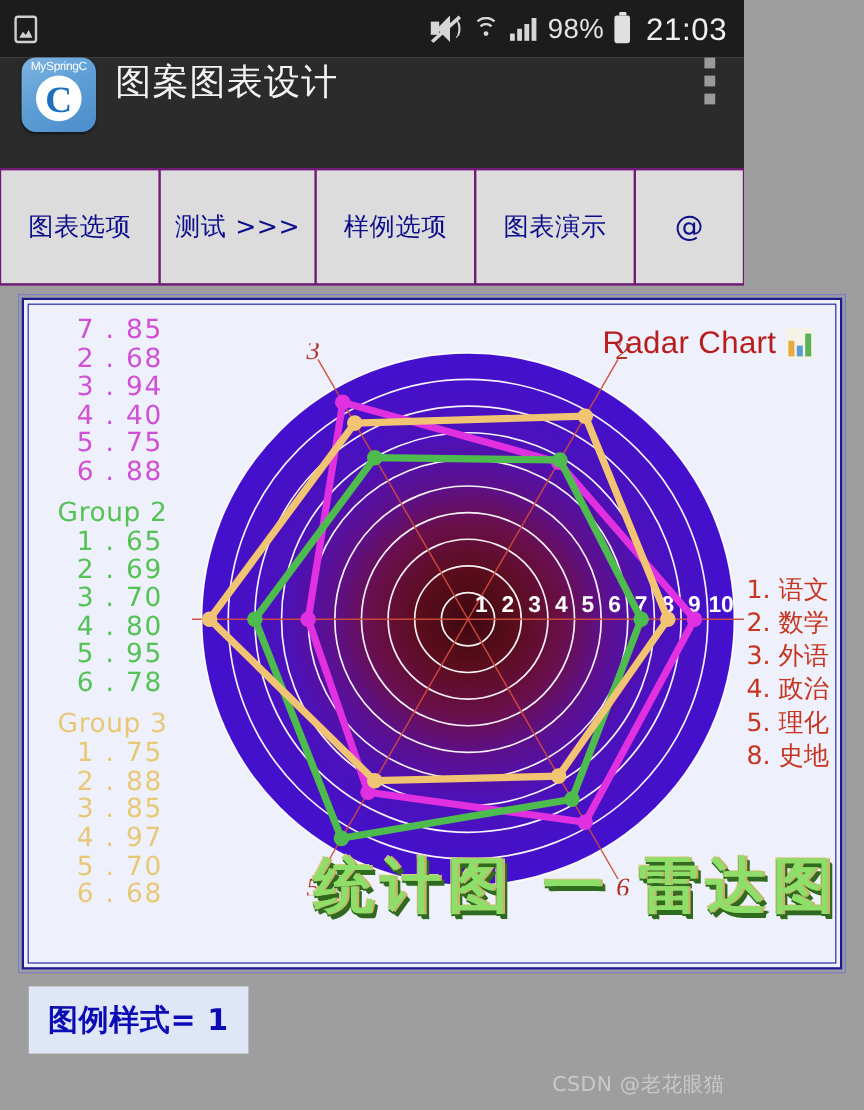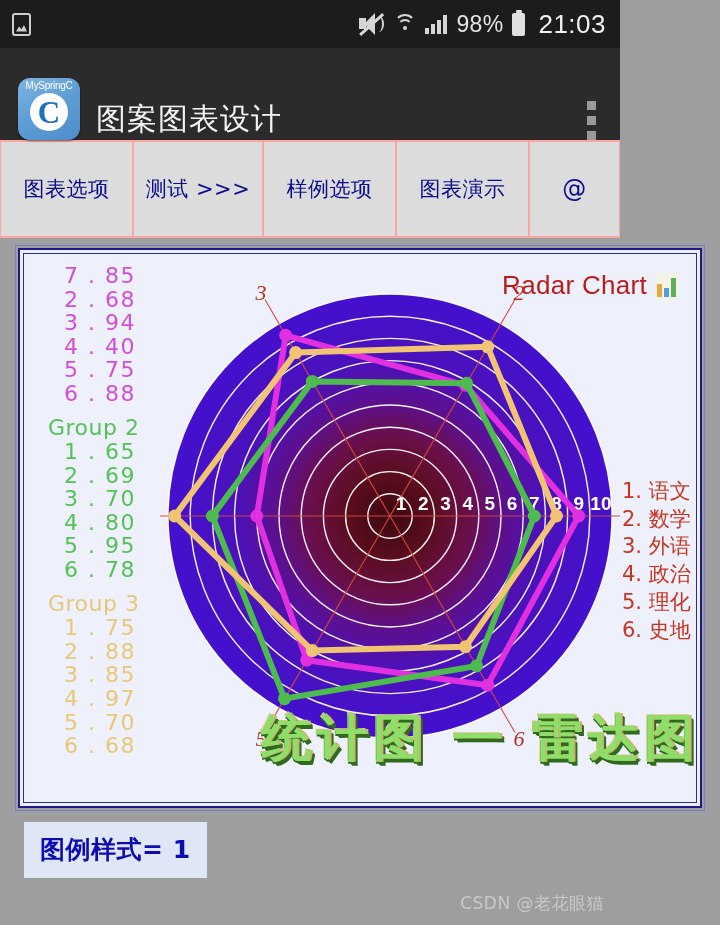--- a/index.html
+++ b/index.html
@@ -66,22 +66,22 @@
     width:13px;height:23px;background:#e0e0e0;border-radius:2px;position:relative;
   }
   .ic-batt:before{
     content:"";position:absolute;top:-3px;left:3.5px;width:6px;height:3px;
     background:#e0e0e0;border-radius:1px;
   }
   .sb-clock{font-size:26px;color:#f0f0f0;margin-left:4px;letter-spacing:.5px;}
 
   
   .appbar{
-    height:92px;background:#2b2b2b;display:flex;align-items:flex-end;
-    padding:13px 18px 0 18px;box-sizing:border-box;
+    height:92px;background:#2b2b2b;display:flex;align-items:flex-start;
+    padding:0 18px 0 18px;box-sizing:border-box;
   }
   .applogo{
     width:62px;height:62px;border-radius:12px;
     background:linear-gradient(150deg,#7fb4e0 0%,#5f9fd6 45%,#4b8ccb 100%);
     position:relative;flex:none;box-shadow:0 1px 2px rgba(0,0,0,.5);
     overflow:hidden;
   }
   .applogo .tag{
     position:absolute;top:2px;left:0;right:0;text-align:center;
     font-size:10px;color:#ffffff;letter-spacing:-.3px;
@@ -98,21 +98,21 @@
   }
   .apptitle{
     color:#f2f2f2;font-size:30px;margin-left:16px;letter-spacing:1px;
     font-family:"DejaVu Sans","Liberation Sans",sans-serif;
   }
   .appmenu{margin-left:auto;display:flex;flex-direction:column;gap:6px;padding-right:6px;}
   .appmenu i{display:block;width:9px;height:9px;background:#9a9a9a;}
 
   
   .btnbar{
-    height:98px;background:#fca5a5;display:flex;align-items:stretch;
+    height:98px;background:#701a75;display:flex;align-items:stretch;
   }
   .btnbar .tbtn{
     background:#dcdcdc;margin:2px 1px;display:flex;align-items:center;
     justify-content:center;color:#0d0d8c;font-size:21px;
     font-family:"DejaVu Sans","Liberation Sans",sans-serif;
     letter-spacing:.5px;cursor:pointer;
   }
   .btnbar .b1{flex:0 0 131px;}
   .btnbar .b2{flex:0 0 128px;}
   .btnbar .b3{flex:0 0 131px;}
@@ -351,21 +351,21 @@
             <circle cx="305.48" cy="360.7351949552989" r="6.5" fill="#f0c472"></circle>
           </svg>
       </div>
 
       <div class="legend-right">
         <div>1. 语文</div>
         <div>2. 数学</div>
         <div>3. 外语</div>
         <div>4. 政治</div>
         <div>5. 理化</div>
-        <div>6. 史地</div>
+        <div>8. 史地</div>
       </div>
 
       <div class="caption">统计图 一 雷达图</div>
     </div>
   </div>
 
   <div class="footer">
     <div class="statusbox">图例样式= 1</div>
   </div>
   <div class="watermark">CSDN @老花眼猫</div>

